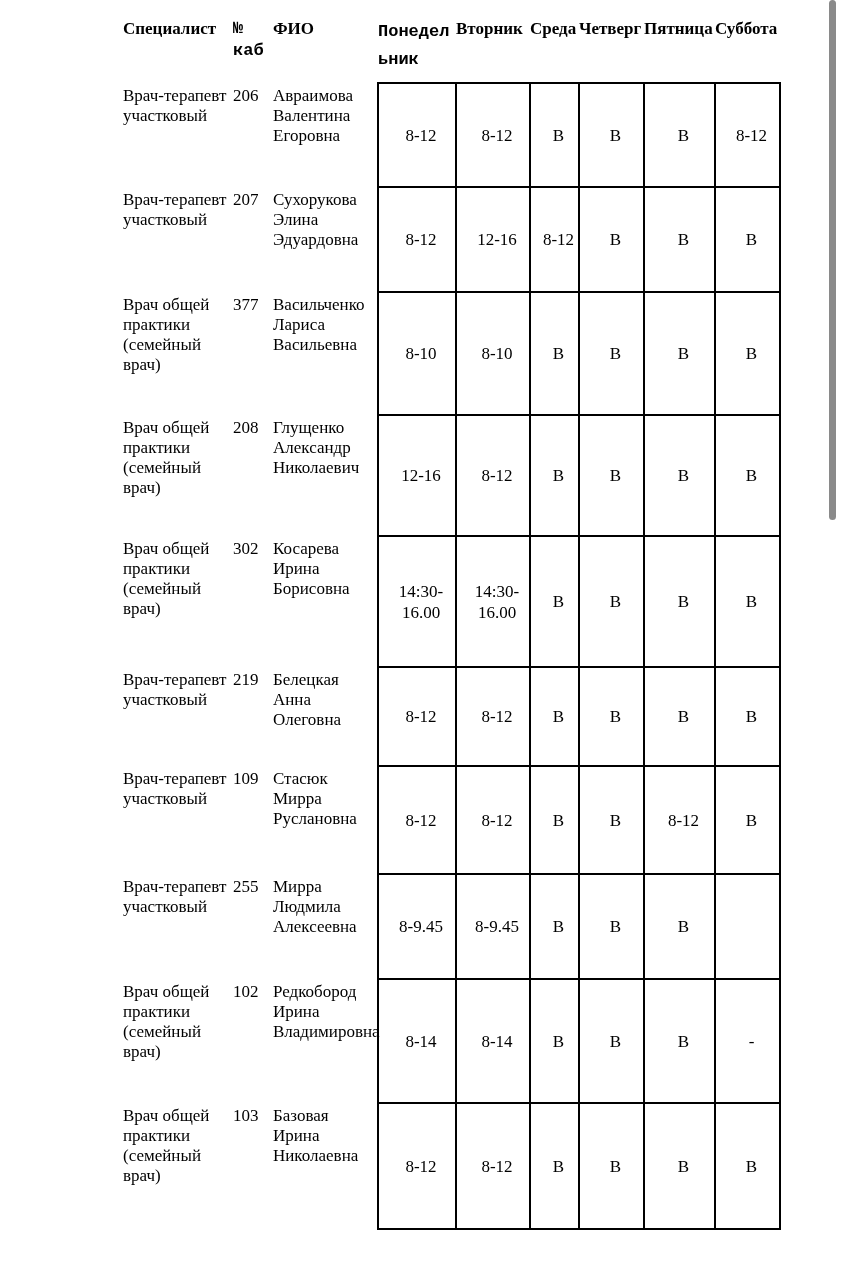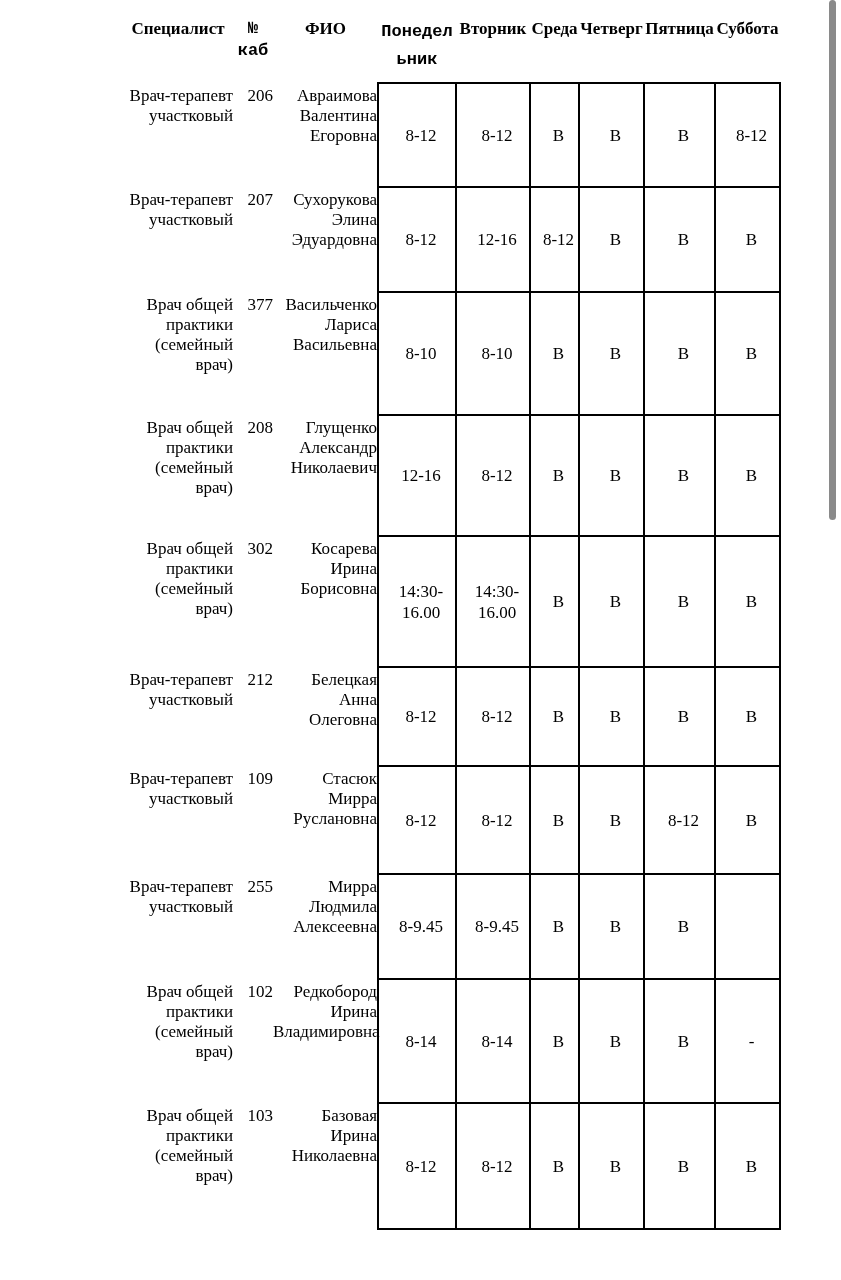--- a/index.html
+++ b/index.html
@@ -32,21 +32,21 @@
   col.c-d1 { width: 74px; }
   col.c-d2 { width: 49px; }
   col.c-d3 { width: 65px; }
   col.c-d4 { width: 71px; }
   col.c-d5 { width: 65px; }
 
   thead th {
     font-weight: bold;
     font-size: 17px;
     line-height: 22px;
-    text-align: center;
+    text-align: left;
     vertical-align: top;
     padding: 0;
     border: none;
     height: 64px;
     white-space: normal;
   }
   thead th.h-day { white-space: nowrap; }
   thead th.h-mon {
     white-space: normal;
     word-break: break-all;
@@ -54,21 +54,21 @@
     font-family: Liberation Mono, monospace;
   }
   thead th.h-room { white-space: normal; font-family: Liberation Mono, monospace; }
 
   tbody td {
     font-size: 17px;
     padding: 0;
   }
   tbody td.spec, tbody td.room, tbody td.fio {
     vertical-align: top;
-    text-align: right;
+    text-align: left;
     line-height: 20px;
     padding-top: 3px;
     border: none;
   }
   tbody td.day {
     border: 2px solid #000000;
     text-align: center;
     vertical-align: middle;
     line-height: 21px;
     padding-left: 8px;
@@ -175,21 +175,21 @@
           <td class="fio">Косарева Ирина Борисовна</td>
           <td class="day">14:30-16.00</td>
           <td class="day">14:30-16.00</td>
           <td class="day">В</td>
           <td class="day">В</td>
           <td class="day">В</td>
           <td class="day">В</td>
         </tr>
         <tr>
           <td class="spec">Врач-терапевт участковый</td>
-          <td class="room">212</td>
+          <td class="room">219</td>
           <td class="fio">Белецкая Анна Олеговна</td>
           <td class="day">8-12</td>
           <td class="day">8-12</td>
           <td class="day">В</td>
           <td class="day">В</td>
           <td class="day">В</td>
           <td class="day">В</td>
         </tr>
         <tr>
           <td class="spec">Врач-терапевт участковый</td>

